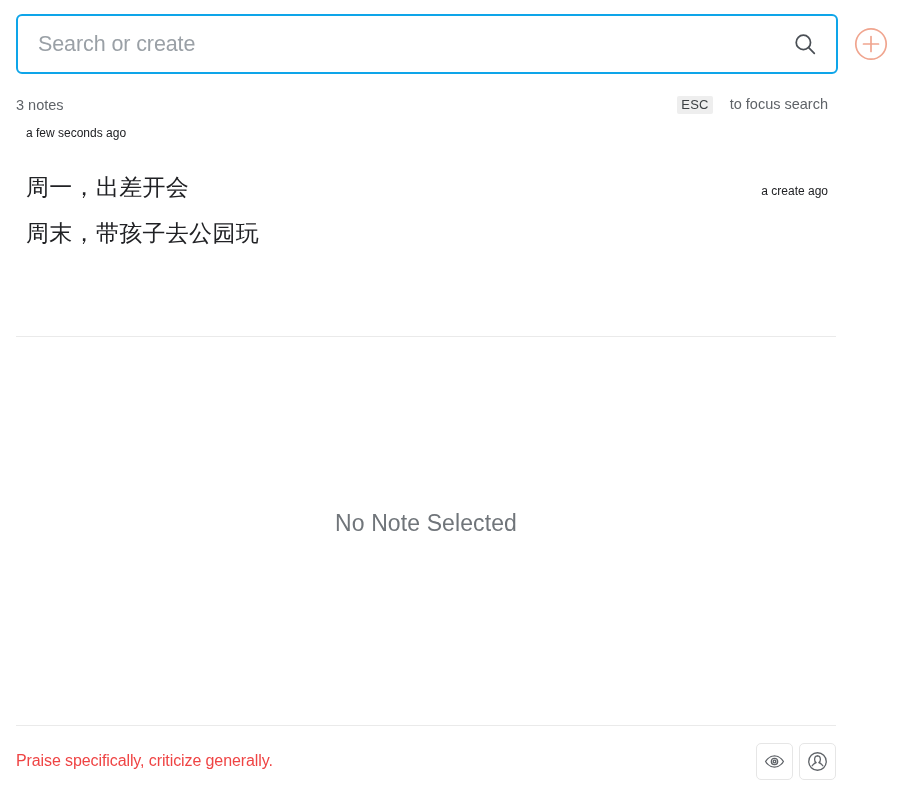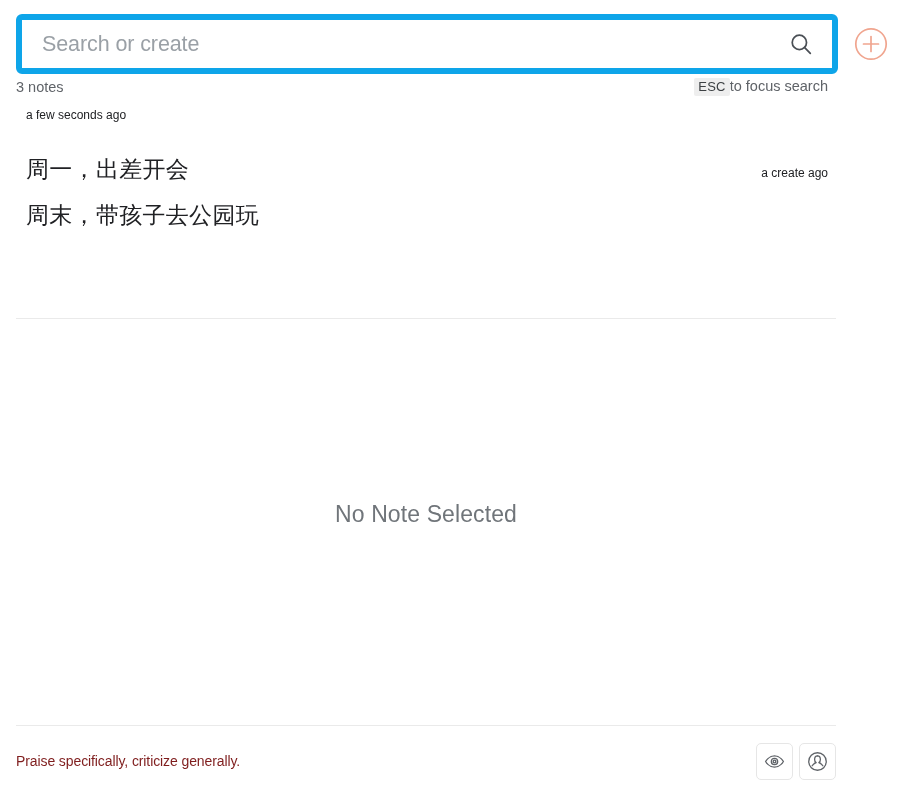--- a/index.html
+++ b/index.html
@@ -31,21 +31,21 @@
     display: flex;
     align-items: center;
     padding: 14px 0 0 16px;
     height: 74px;
   }
 
   .search-box {
     flex: 0 0 822px;
     width: 822px;
     height: 60px;
-    border: 6px solid #0ea5e9;
+    border: 2px solid #0ea5e9;
     border-radius: 6px;
     background: #fff;
     display: flex;
     align-items: center;
     padding: 0 18px 0 20px;
     position: relative;
   }
 
   .search-input {
     flex: 1 1 auto;
@@ -86,34 +86,34 @@
   }
   .add-icon { width: 34px; height: 34px; display: block; }
 
   
   .meta-row {
     display: flex;
     align-items: center;
     justify-content: space-between;
     padding: 0 72px 0 16px;
     height: 26px;
-    margin-top: 0;
+    margin-top: 18px;
   }
 
   .note-count {
     font-size: 14.5px;
     color: #5f6368;
   }
 
   .esc-hint {
     font-size: 14.5px;
     color: #5f6368;
     display: flex;
     align-items: baseline;
-    gap: 0;
+    gap: 17px;
   }
   .esc-key {
     background: #eeeeee;
     color: #3c4043;
     padding: 1px 4px 2px 4px;
     border-radius: 2px;
     font-size: 13px;
     letter-spacing: 0.2px;
   }
 
@@ -172,22 +172,22 @@
   
   .footer {
     height: 70px;
     display: flex;
     align-items: center;
     justify-content: space-between;
     padding: 0 64px 0 16px;
   }
 
   .footer-quote {
-    font-size: 14px;
-    color: #7f1d1d;
+    font-size: 16px;
+    color: #ef4444;
     letter-spacing: -0.1px;
   }
 
   .footer-actions {
     display: flex;
     align-items: center;
     gap: 6px;
   }
 
   .icon-btn {

